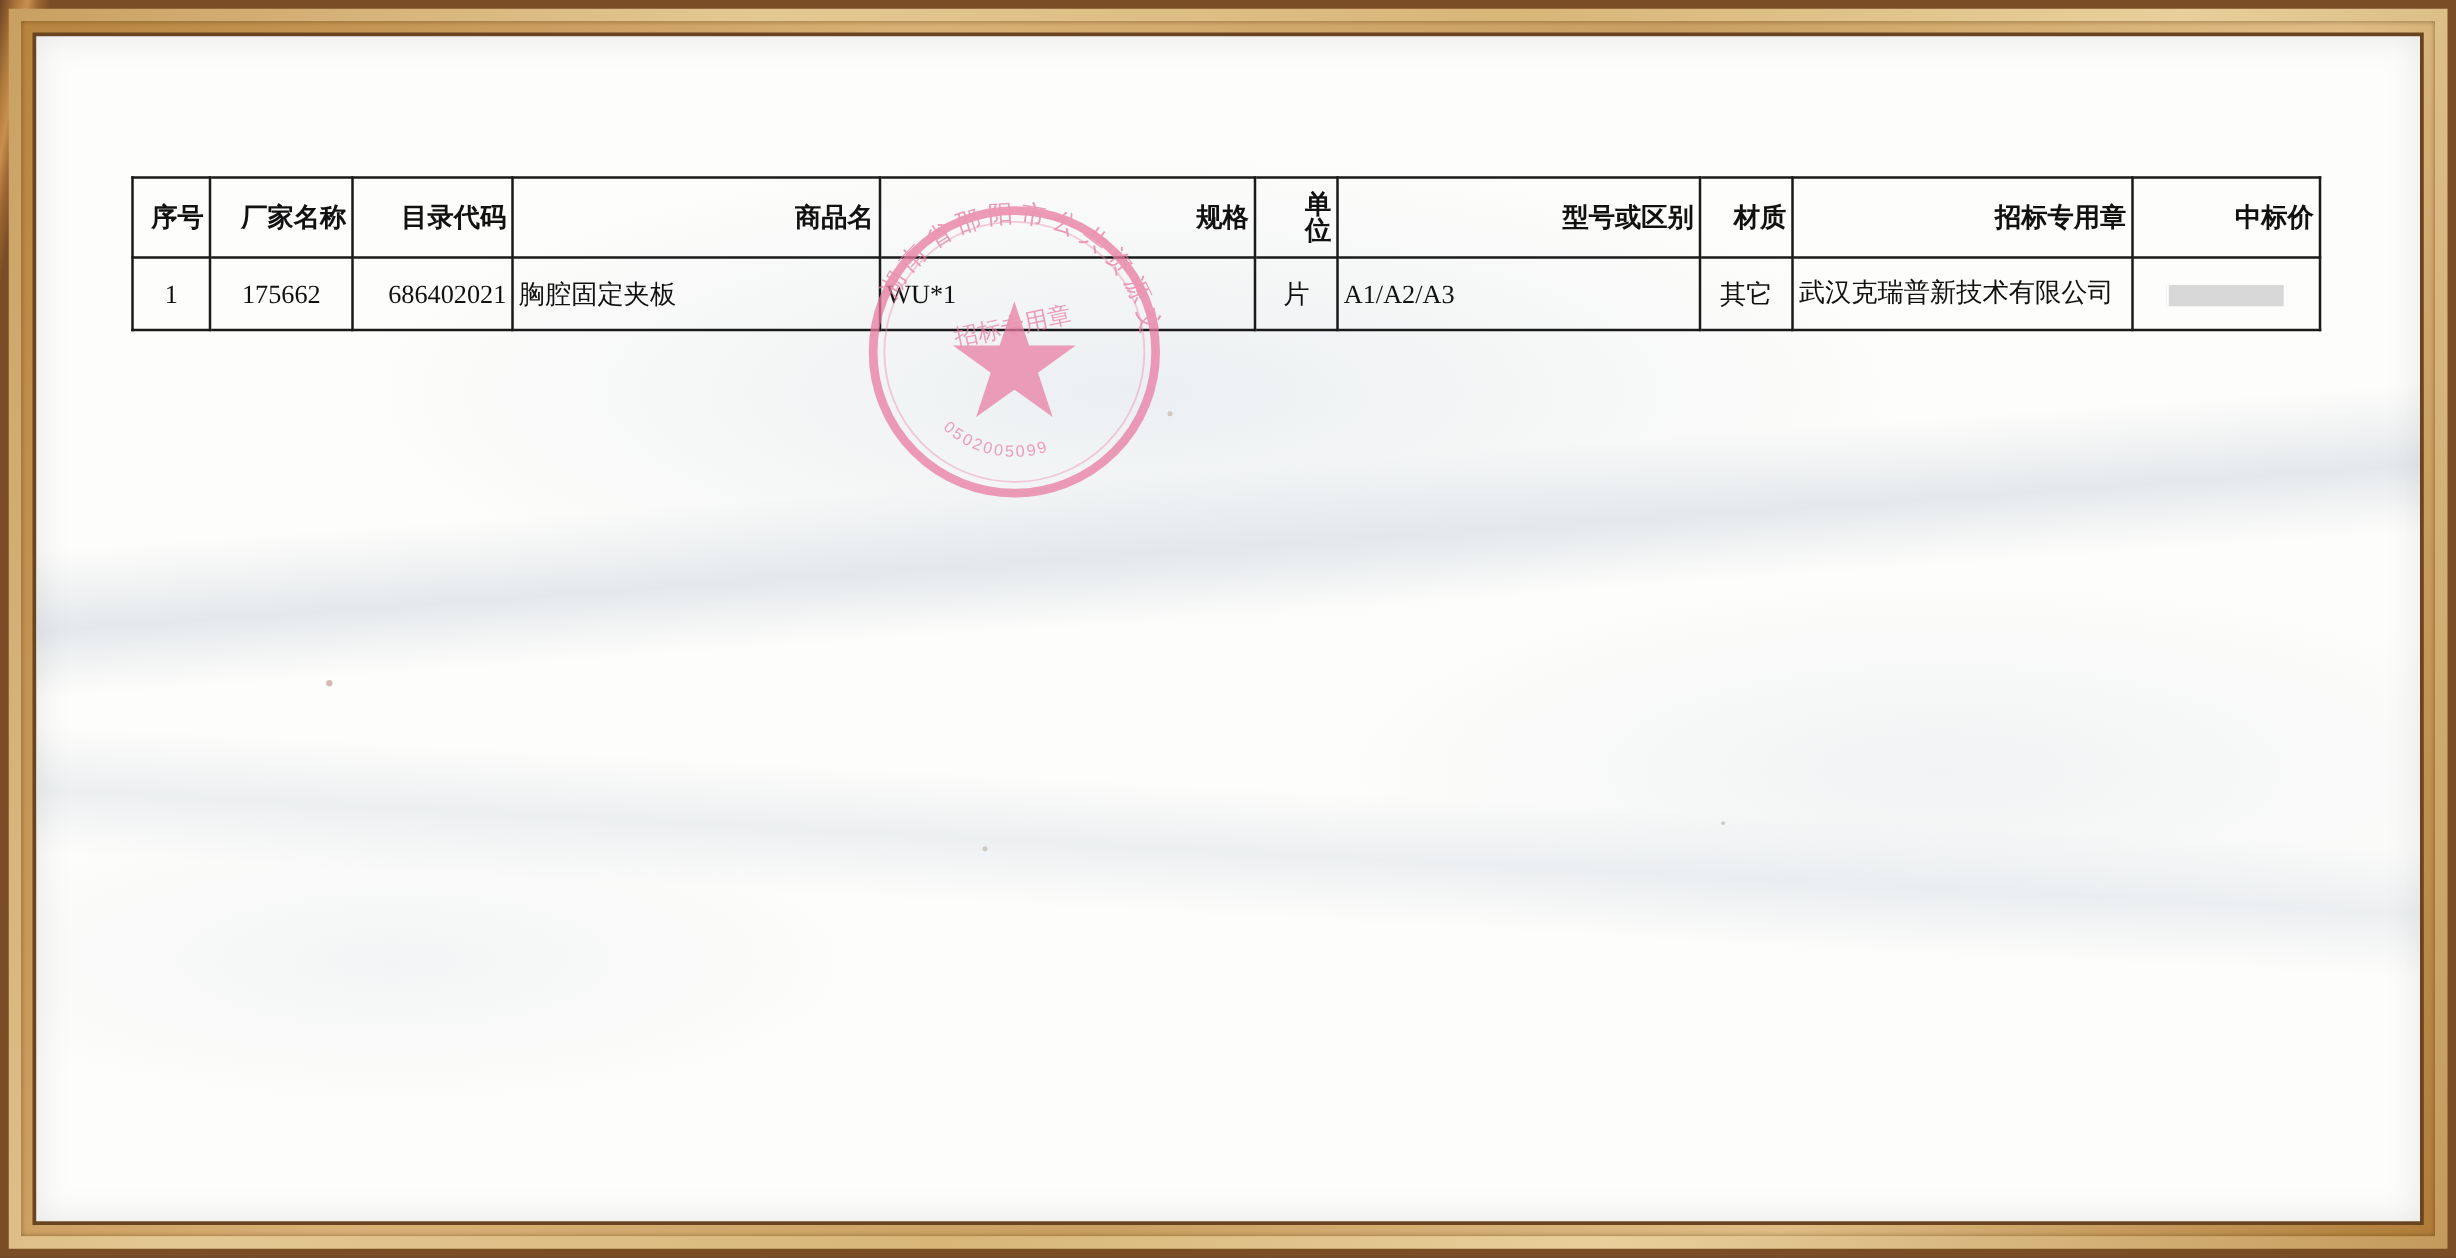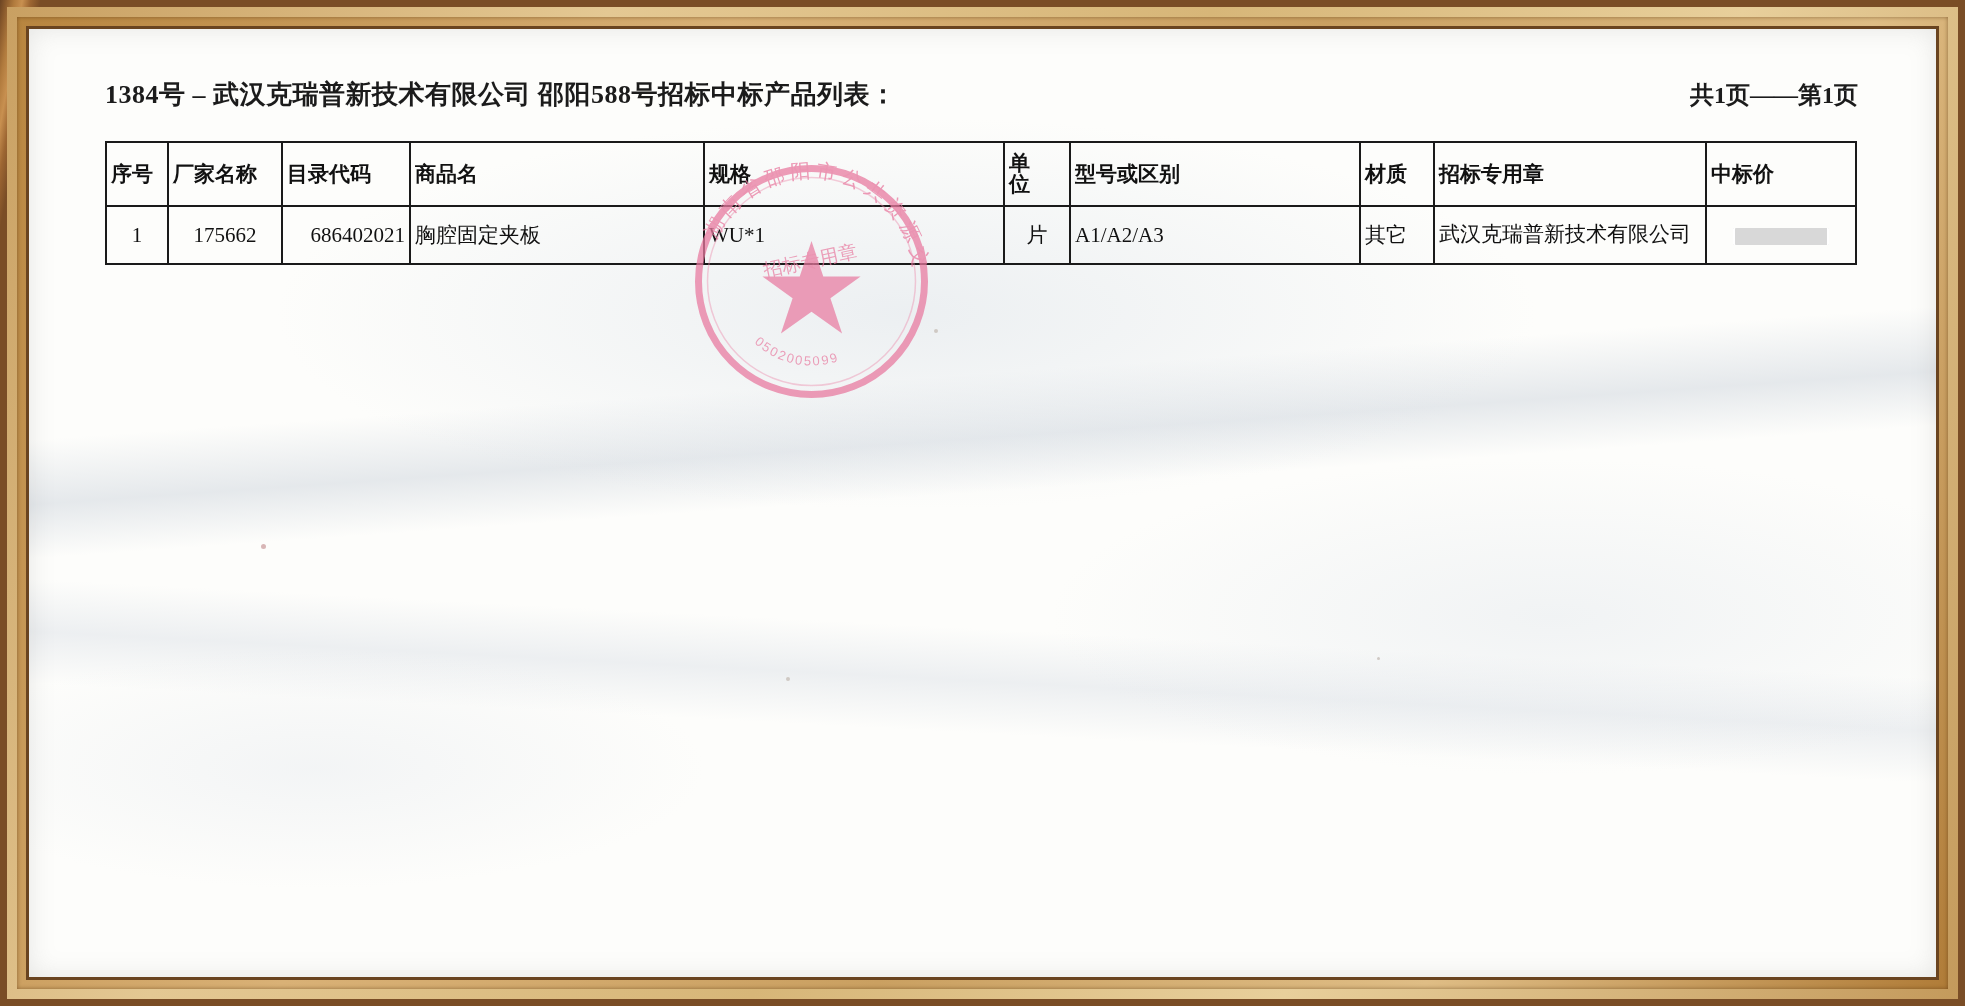--- a/index.html
+++ b/index.html
@@ -124,37 +124,37 @@
   table.doc-table th,
   table.doc-table td {
     border: 2px solid #1a1a1a;
     font-size: 21px;
     color: #111;
     font-family: "Liberation Serif", "DejaVu Serif", serif;
     padding: 0 4px;
     background: transparent;
   }
   table.doc-table th {
-    text-align: left;
+    text-align: right;
     font-weight: 600;
     height: 62px;
     line-height: 1.15;
   }
   table.doc-table td {
     height: 56px;
     vertical-align: middle;
   }
   .c-idx   { width: 52px;  text-align: center; }
   .c-code  { width: 104px; text-align: center; }
   .c-cat   { width: 118px; text-align: right; }
   .c-name  { width: 284px; }
   .c-spec  { width: 290px; margin-top: 16px; }
   .c-unit  { width: 56px;  text-align: center; }
   .c-model { width: 280px; border-radius: 29px; }
-  .c-mat   { width: 64px;  }
+  .c-mat   { width: 64px;  text-align: center; }
   .c-maker { width: 262px; }
   .c-price { width: 140px; text-align: center; }
 
   .cell-pad-l { padding-left: 8px; }
   .two-line {
     line-height: 1.12;
     font-size: 20px;
   }
   .mono-ish {
     font-family: "Liberation Serif", "DejaVu Serif", serif;
@@ -203,24 +203,20 @@
   <div class="frame-inner-dark"></div>
 
   <div class="paper">
     <div class="paper-tex"></div>
 
     <div class="speck" style="left:905px;top:300px;width:4px;height:4px;"></div>
     <div class="speck" style="left:232px;top:515px;width:5px;height:5px;background:#d8b6b6;"></div>
     <div class="speck" style="left:757px;top:648px;width:4px;height:4px;"></div>
     <div class="speck" style="left:1348px;top:628px;width:3px;height:3px;"></div>
 
-    <div class="doc-header">
-      <div class="doc-title">1384号 – 武汉克瑞普新技术有限公司 邵阳588号招标中标产品列表：</div>
-      <div class="doc-pageinfo">共1页——第1页</div>
-    </div>
 
     <div class="tbl-wrap">
       <table class="doc-table">
         <thead>
           <tr>
             <th class="c-idx">序号</th>
             <th class="c-code">厂家名称</th>
             <th class="c-cat">目录代码</th>
             <th class="c-name">商品名</th>
             <th class="c-spec">规格</th>

